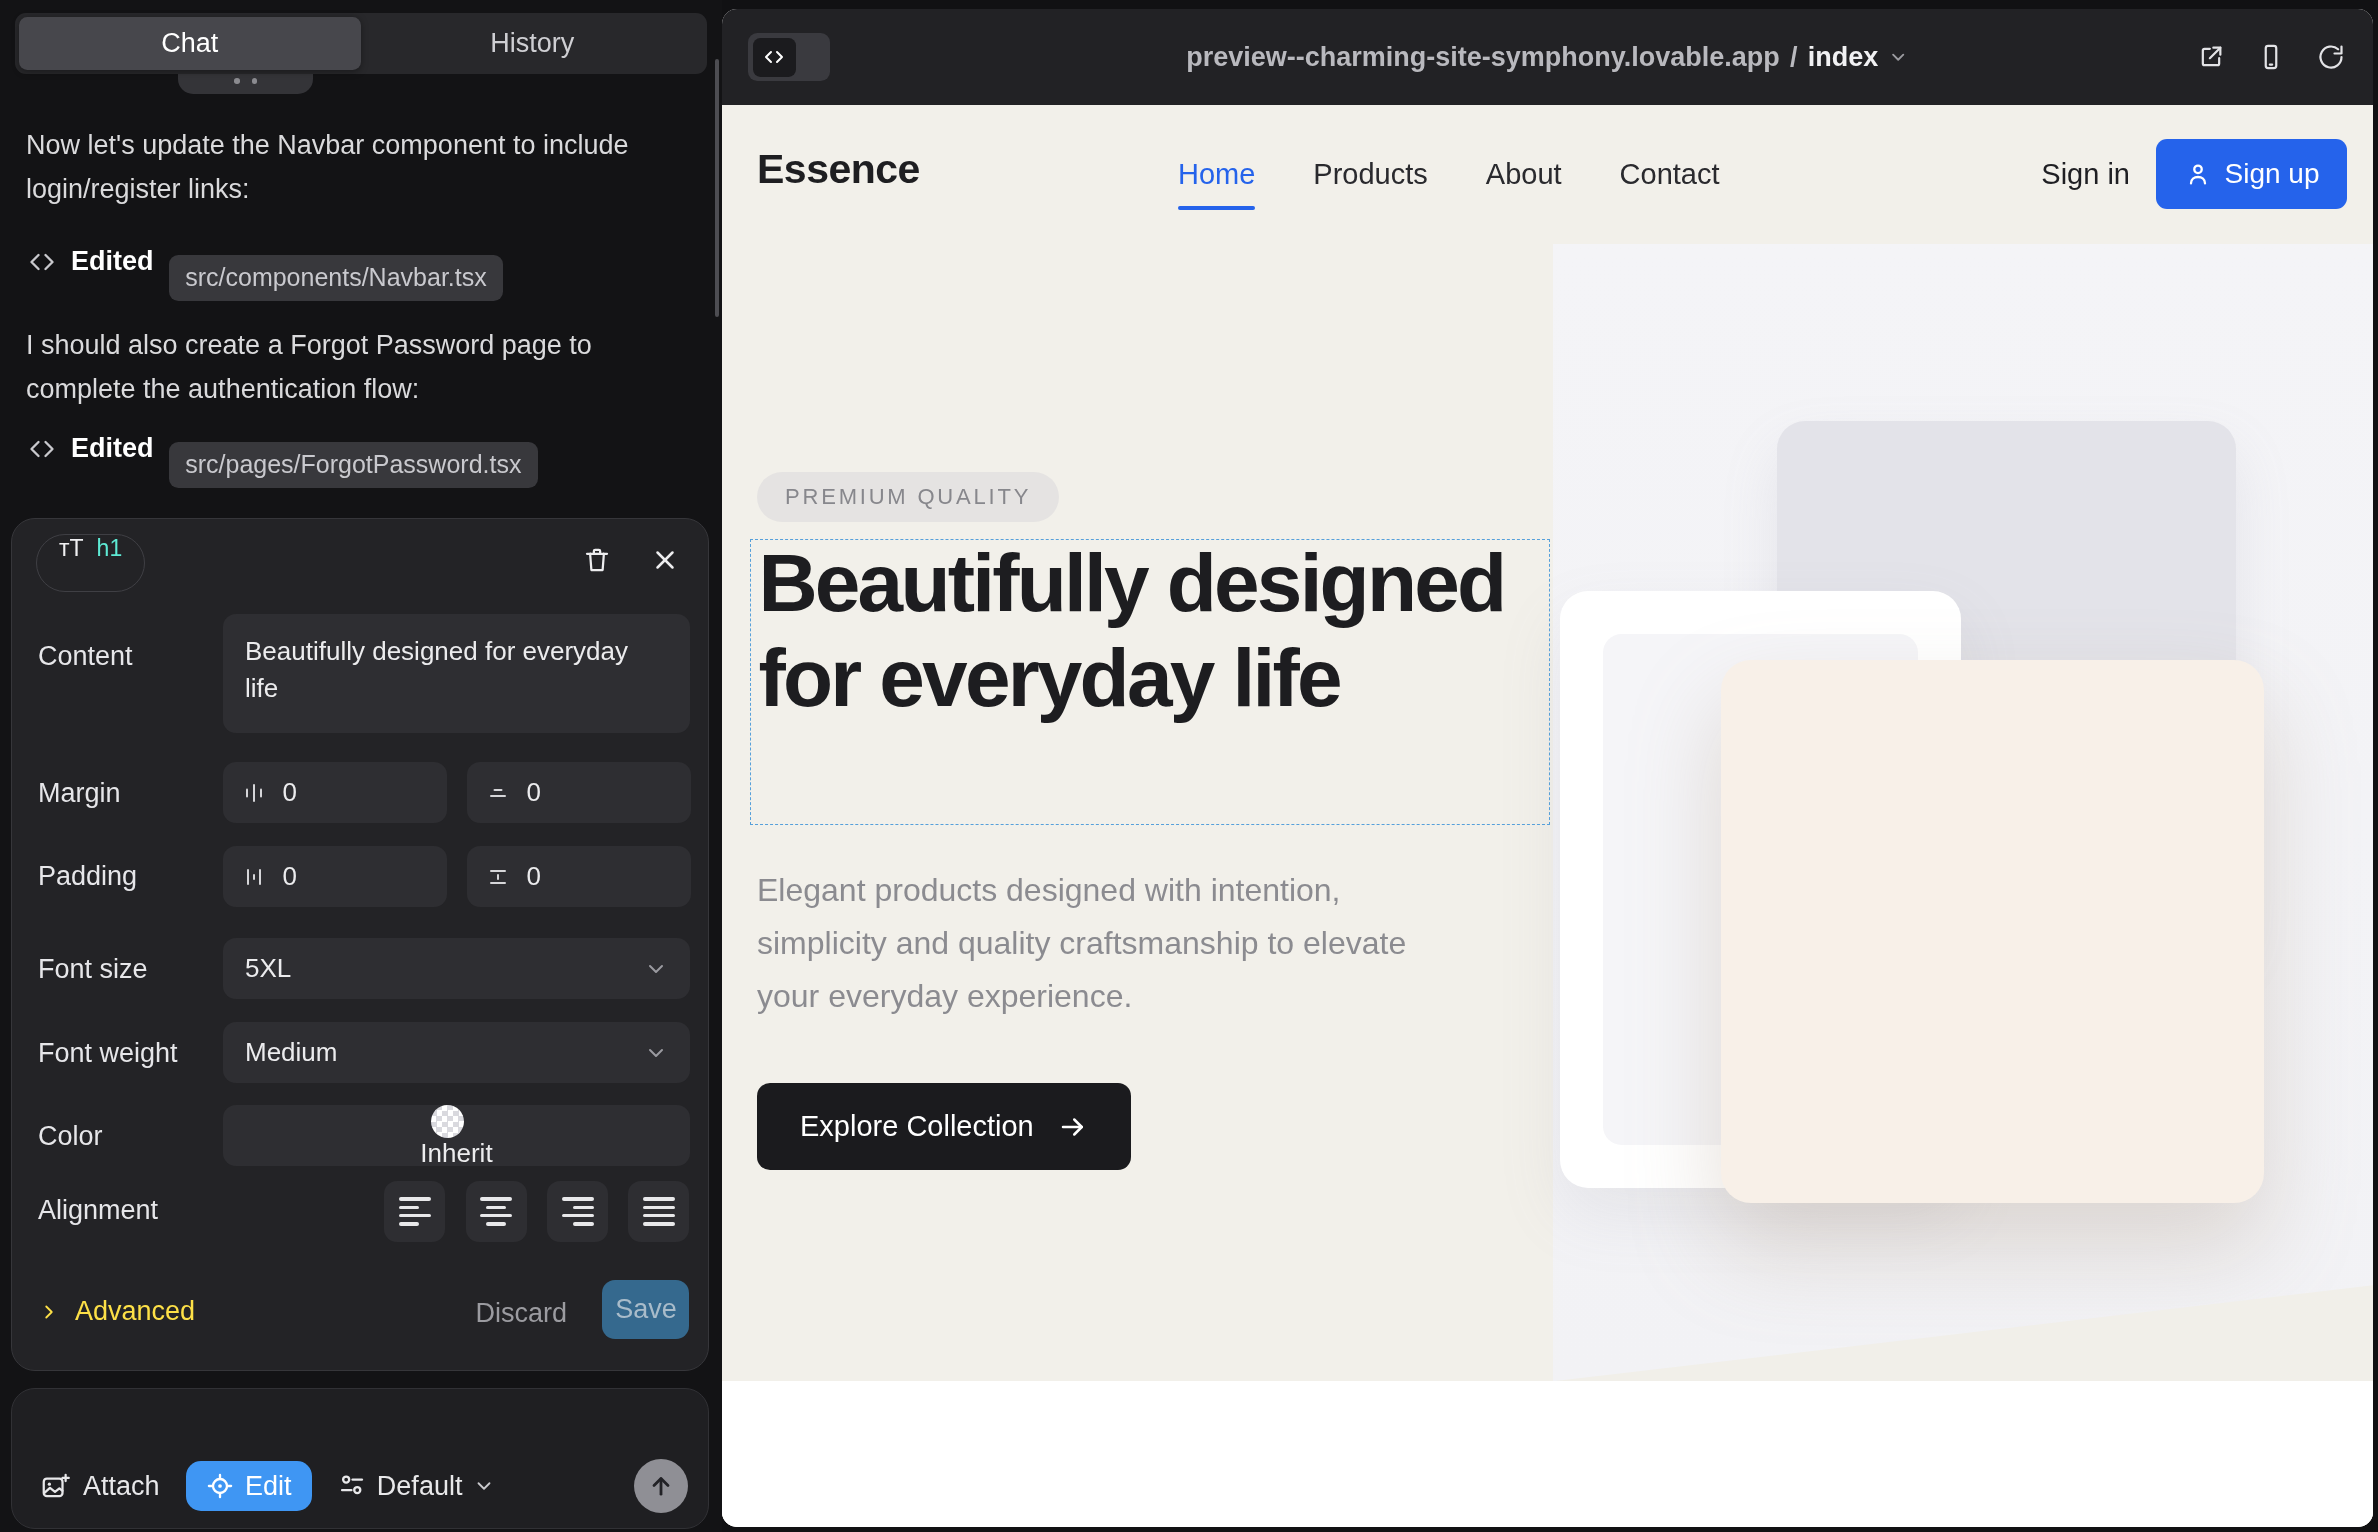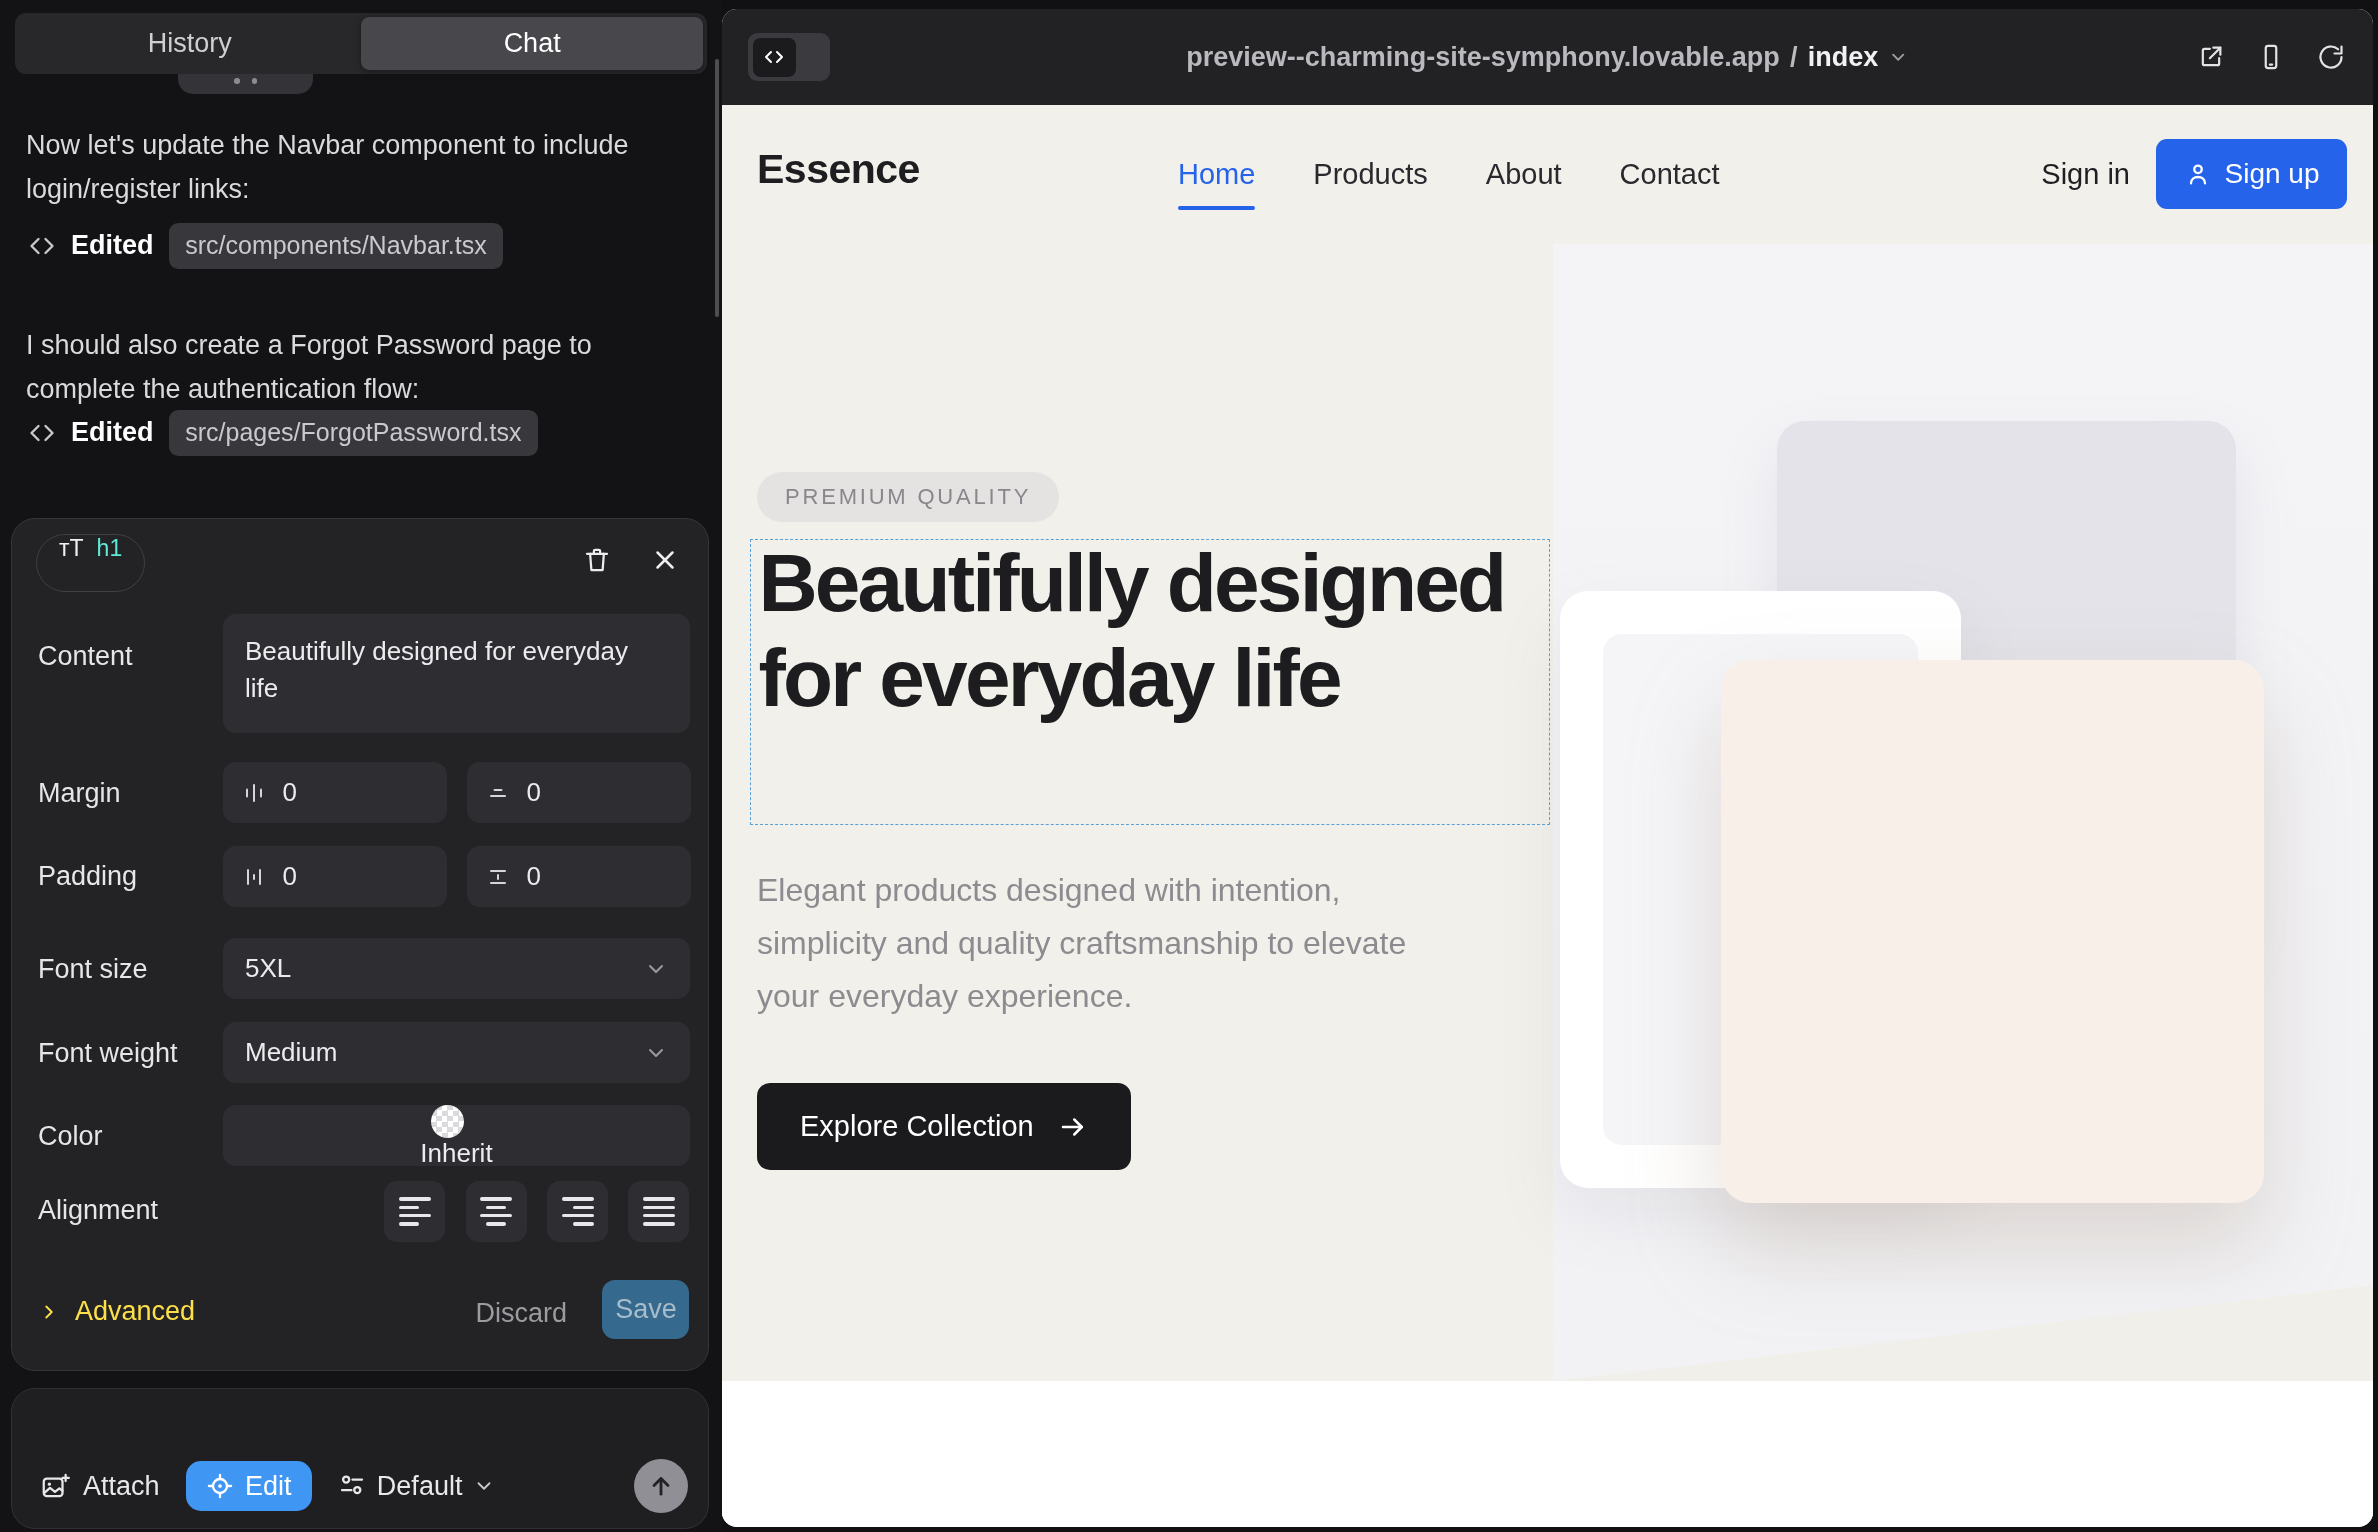--- a/index.html
+++ b/index.html
@@ -24,21 +24,21 @@
   .scroll-thumb{position:absolute;right:2.8px;top:59px;width:4.6px;height:258px;border-radius:2.8px;
                 background:#4d4d52;z-index:4;}
 
   .msg{position:absolute;left:26px;width:616px;font-size:27px;line-height:44px;color:#dadadc;}
   .msg.m1{top:123px;} .msg.m2{top:323px;}
 
   .edited{position:absolute;left:28px;display:flex;align-items:center;gap:15px;}
   .edited.e1{top:223px;} .edited.e2{top:410px;}
   .edited .ic{color:#c9c9cd;}
   .edited .action{font-size:27px;font-weight:bold;color:#ffffff;}
-  .file-badge{background:#38383c;color:#c9c9ce;border-radius:9.3px;padding:8.3px 16.7px;font-size:25px;}
+  .file-badge{background:#38383c;color:#c9c9ce;border-radius:9.3px;padding:8.3px 16.7px;font-size:25px;margin-top:32px;}
 
   
   .panel{position:absolute;left:11px;top:518px;width:698px;height:853px;background:#232326;
          border:0.9px solid #36363a;border-radius:24px;box-sizing:border-box;}
   .chip{position:absolute;left:24px;top:15px;height:56px;border:1.9px solid #3f3f44;border-radius:30px;
         display:inline-flex;align-items:flex-start;gap:13px;padding:0 22px;color:#fff;}
   .chip .glyph{font-size:23px;color:#f0f0f2;}
   .chip .tag{font-size:23px;color:#5eead4;}
   .panel .icon-btn{position:absolute;top:26px;color:#ededef;}
   .panel .icon-btn.trash{right:96px;}
@@ -156,22 +156,22 @@
 <div class="app">
 
   <div class="sidebar">
 
     <div class="hidden-pill">
         <i></i>
         <i></i>
       </div>
 
     <div class="tabbar">
+      <div class="tab active">Chat</div>
       <div class="tab">History</div>
-      <div class="tab active">Chat</div>
     </div>
 
     <div class="scroll-thumb"></div>
 
     <div class="msg m1">Now let's update the Navbar component to include login/register links:</div>
 
     <div class="edited e1">
       <span class="ic">
         <svg width="28" height="28" viewBox="0 0 24 24" fill="none" stroke="currentColor" stroke-width="2" stroke-linecap="round" stroke-linejoin="round">
             <polyline points="9 6 3 12 9 18"></polyline>

